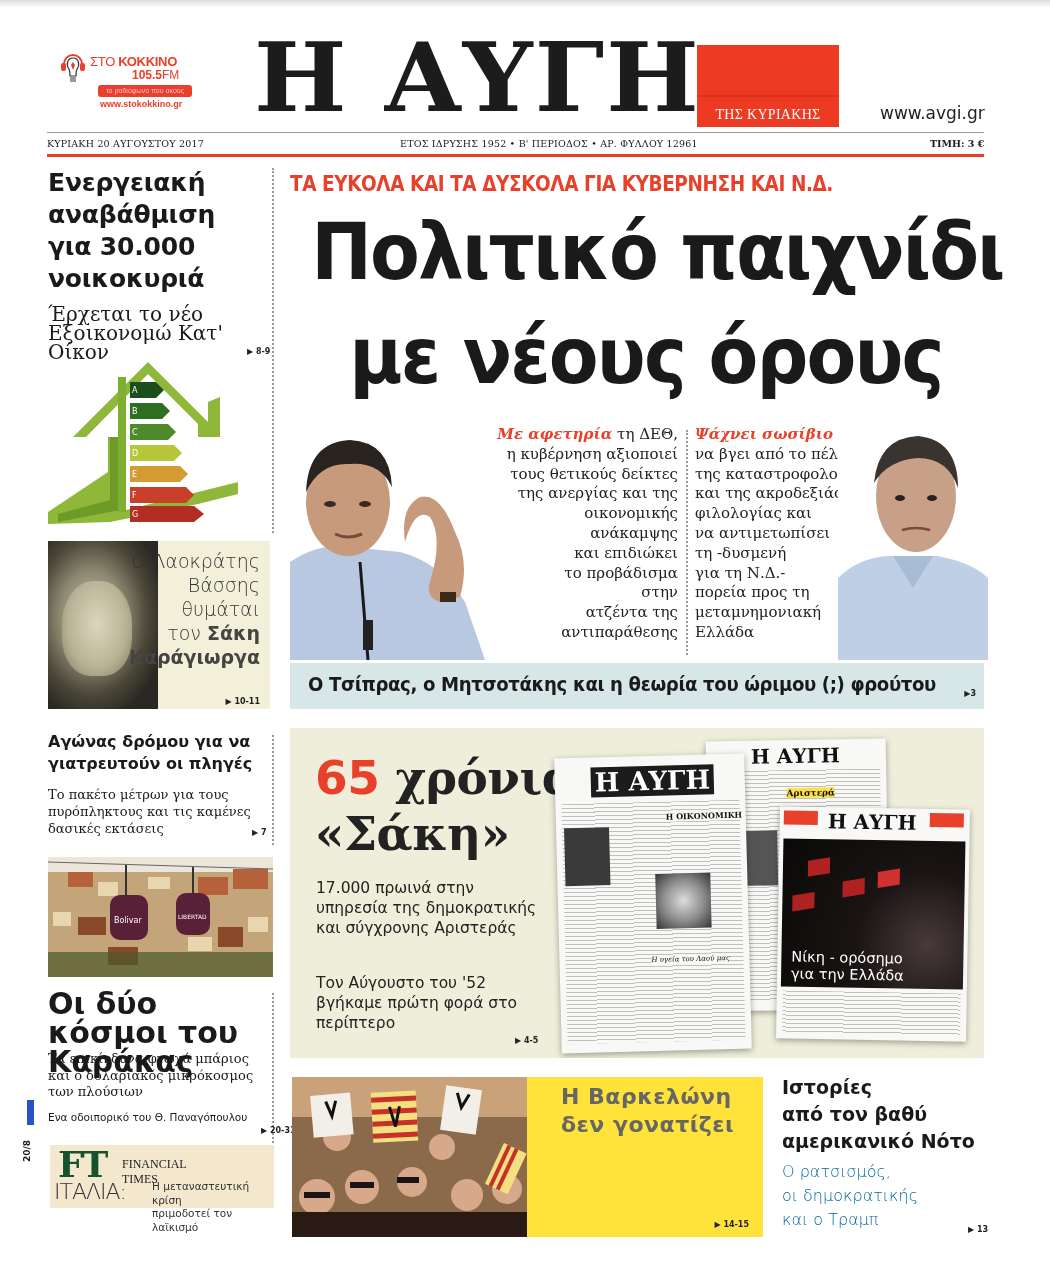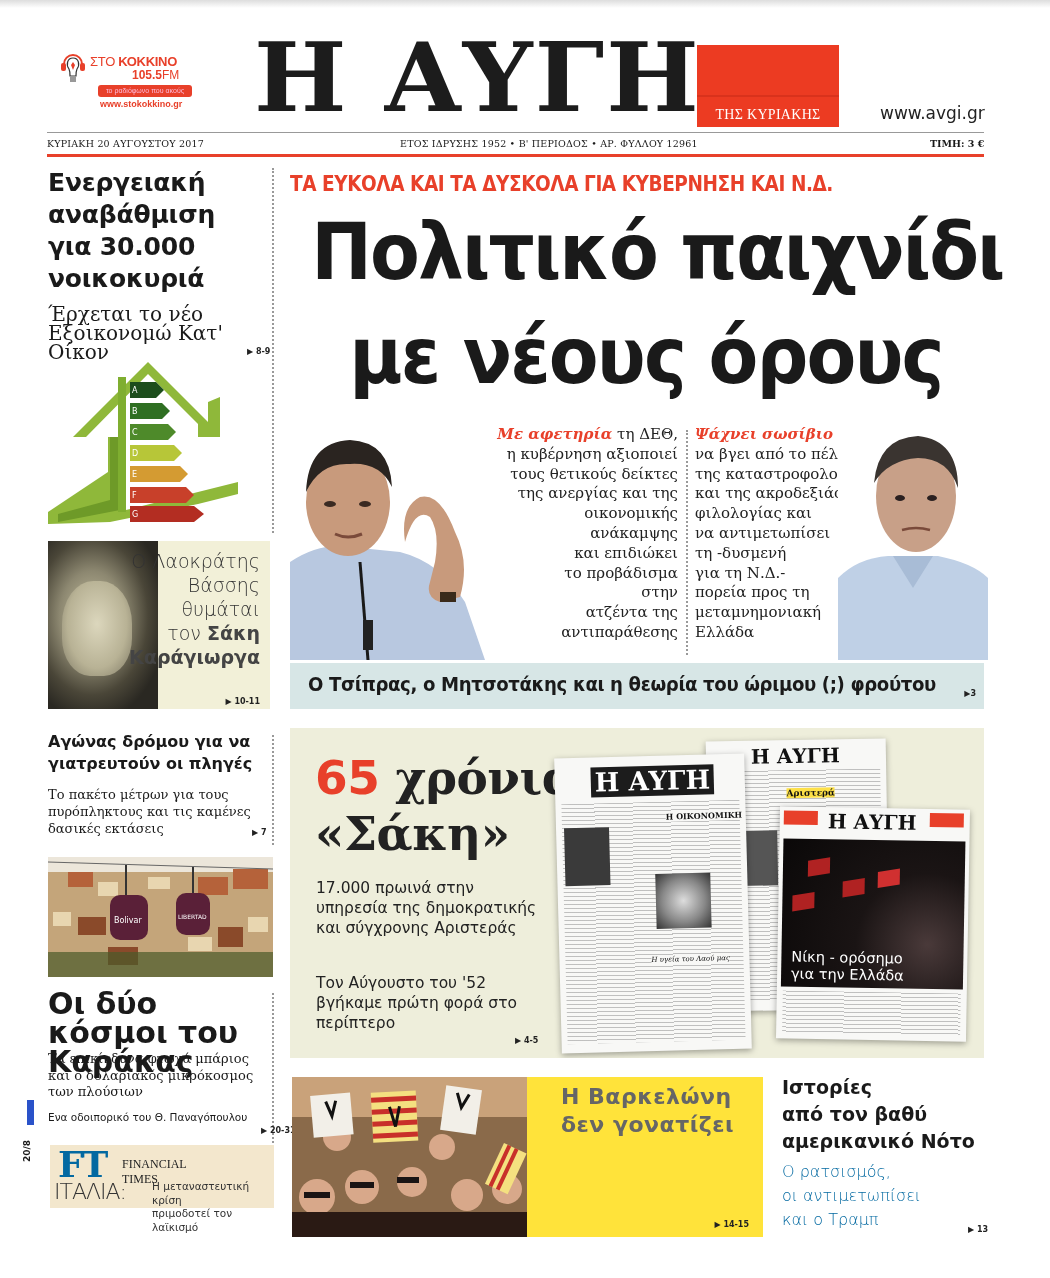--- a/index.html
+++ b/index.html
@@ -61,21 +61,21 @@
   .caracas-photo { left: 48px; top: 857px; width: 225px; height: 120px; overflow: hidden; background: linear-gradient(180deg, #e5dfd2 0%, #b0845a 30%, #8a5a3a 55%, #6b6b3a 80%, #3d4a2a 100%); }
   .caracas-title { left: 48px; top: 989px; width: 222px; font-size: 30px; line-height: 29px; }
   .caracas-sub { left: 48px; top: 1051px; width: 222px; font-size: 13px; line-height: 16.5px; }
   .caracas-byline { left: 48px; top: 1111px; font-size: 10.5px; }
   .caracas-ref { left: 237px; top: 1126px; padding-left: 24px; }
 
   .side-blue { left: 27px; top: 1100px; width: 7px; height: 25px; background: #2a52c9; }
   .side-date { left: 22px; top: 1140px; font-family: "DejaVu Sans", sans-serif; font-size: 9px; font-weight: bold; transform: rotate(-90deg); transform-origin: left top; }
 
   .ft-box { left: 50px; top: 1145px; width: 224px; height: 63px; background: #f3e7cd; }
-  .ft-logo { left: 8px; top: -2px; font-family: "DejaVu Serif", serif; font-weight: bold; font-size: 36px; color: #0369a1; letter-spacing: -2px; }
+  .ft-logo { left: 8px; top: -2px; font-family: "DejaVu Serif", serif; font-weight: bold; font-size: 36px; color: #14532d; letter-spacing: -2px; }
   .ft-name { left: 72px; top: 12px; font-family: "Liberation Serif", serif; font-size: 12px; line-height: 15px; color: #222; }
   .ft-country { left: 4px; top: 34px; font-family: "DejaVu Sans", sans-serif; font-size: 22px; font-weight: 300; color: #333; letter-spacing: -1px; }
   .ft-headline { left: 102px; top: 35px; font-family: "DejaVu Sans", sans-serif; font-size: 10.5px; line-height: 13.5px; color: #333; }
 
   
   .kicker { left: 290px; top: 172px; width: 700px; font-family: "DejaVu Sans", sans-serif; font-weight: bold; font-size: 21px; color: #e8402a; letter-spacing: -0.5px; white-space: nowrap; transform: scaleX(0.88); transform-origin: left; }
   .lead-title { left: 286px; top: 200px; width: 720px; font-family: "DejaVu Sans", sans-serif; font-weight: bold; font-size: 78px; line-height: 104px; color: #1a1a1a; letter-spacing: -2px; text-align: center; transform: scaleX(0.93); transform-origin: center; white-space: nowrap; }
 
   .tsipras-photo { left: 290px; top: 422px; width: 195px; height: 238px; overflow: hidden; }
   .mitsotakis-photo { left: 838px; top: 418px; width: 150px; height: 242px; overflow: hidden; }
@@ -427,20 +427,20 @@
 
 
 <a>
   <h3 class="abs south-title">
     <span>Ιστορίες</span><br>
     <span>από τον βαθύ</span><br>
     <span>αμερικανικό Νότο</span>
   </h3>
   <p class="abs south-sub">
     <span>Ο ρατσισμός,</span><br>
-    <span>οι αντιμετωπίσει</span><br>
+    <span>οι δημοκρατικής</span><br>
     <span>και ο Τραμπ</span>
   </p>
   <span class="abs pageref south-ref">▶ 13</span>
 </a>
 
 
 
 
 </body></html>

